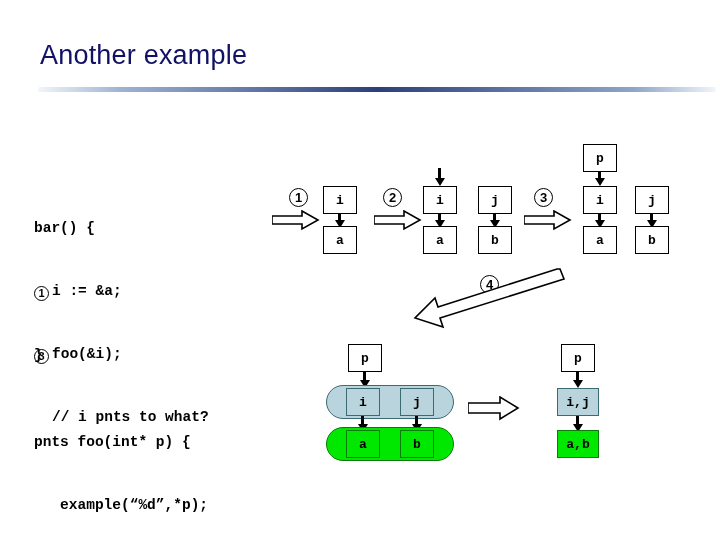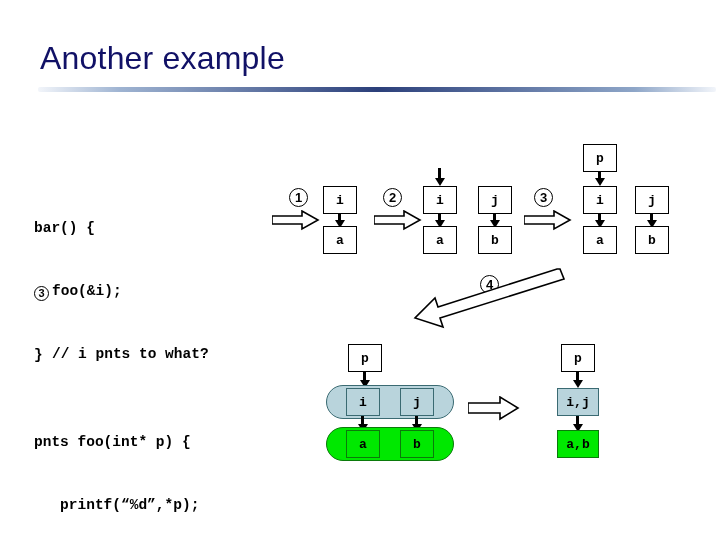--- a/index.html
+++ b/index.html
@@ -14,21 +14,21 @@
     background: #ffffff;
     overflow: hidden;
     font-family: "Liberation Sans", sans-serif;
   }
   
   #title {
     position: absolute;
     left: 40px;
     top: 40px;
     font-family: "Liberation Sans", sans-serif;
-    font-size: 32px;
+    font-size: 27px;
     color: #111166;
     letter-spacing: 0.2px;
     white-space: nowrap;
   }
   #title-rule {
     position: absolute;
     left: 38px;
     top: 87px;
     width: 678px;
     height: 5px;
@@ -129,30 +129,31 @@
 </head>
 <body>
 
 <div id="slide">
 
   <div id="title">Another example</div>
   <div id="title-rule"></div>
 
   <div id="code-top" class="code">
     <div class="codeline"><span>bar() {</span></div>
+    <div class="codeline"><span class="circnum">1</span><span>i := &amp;a;</span></div>
     <div class="codeline"><span class="circnum">3</span><span>foo(&amp;i);</span></div>
     <div class="codeline"><span class="indent2"></span><span>// i pnts to what?</span></div>
     
   </div>
 
   <div id="code-close" class="code">}</div>
 
   <div id="code-foo" class="code">
     <div class="codeline">pnts foo(int* p) {</div>
-    <div class="codeline">   printf(“%d”,*p);</div>
+    <div class="codeline">   example(“%d”,*p);</div>
     
   </div>
 
   <div class="circlabel" style="left:289px; top:188px;">1</div>
   <svg class="harrow" style="left:272px; top:210px;" width="48" height="24" viewBox="0 0 48 24">
     <polygon points="0,6 30,6 30,1 46,10 30,19 30,14 0,14" fill="#ffffff" stroke="#000000" stroke-width="1.6"></polygon>
   </svg>
 
   <div class="node" style="left:323px; top:186px;">i</div>
   <div class="vline" style="left:338px; top:214px; height:10px;"></div>

